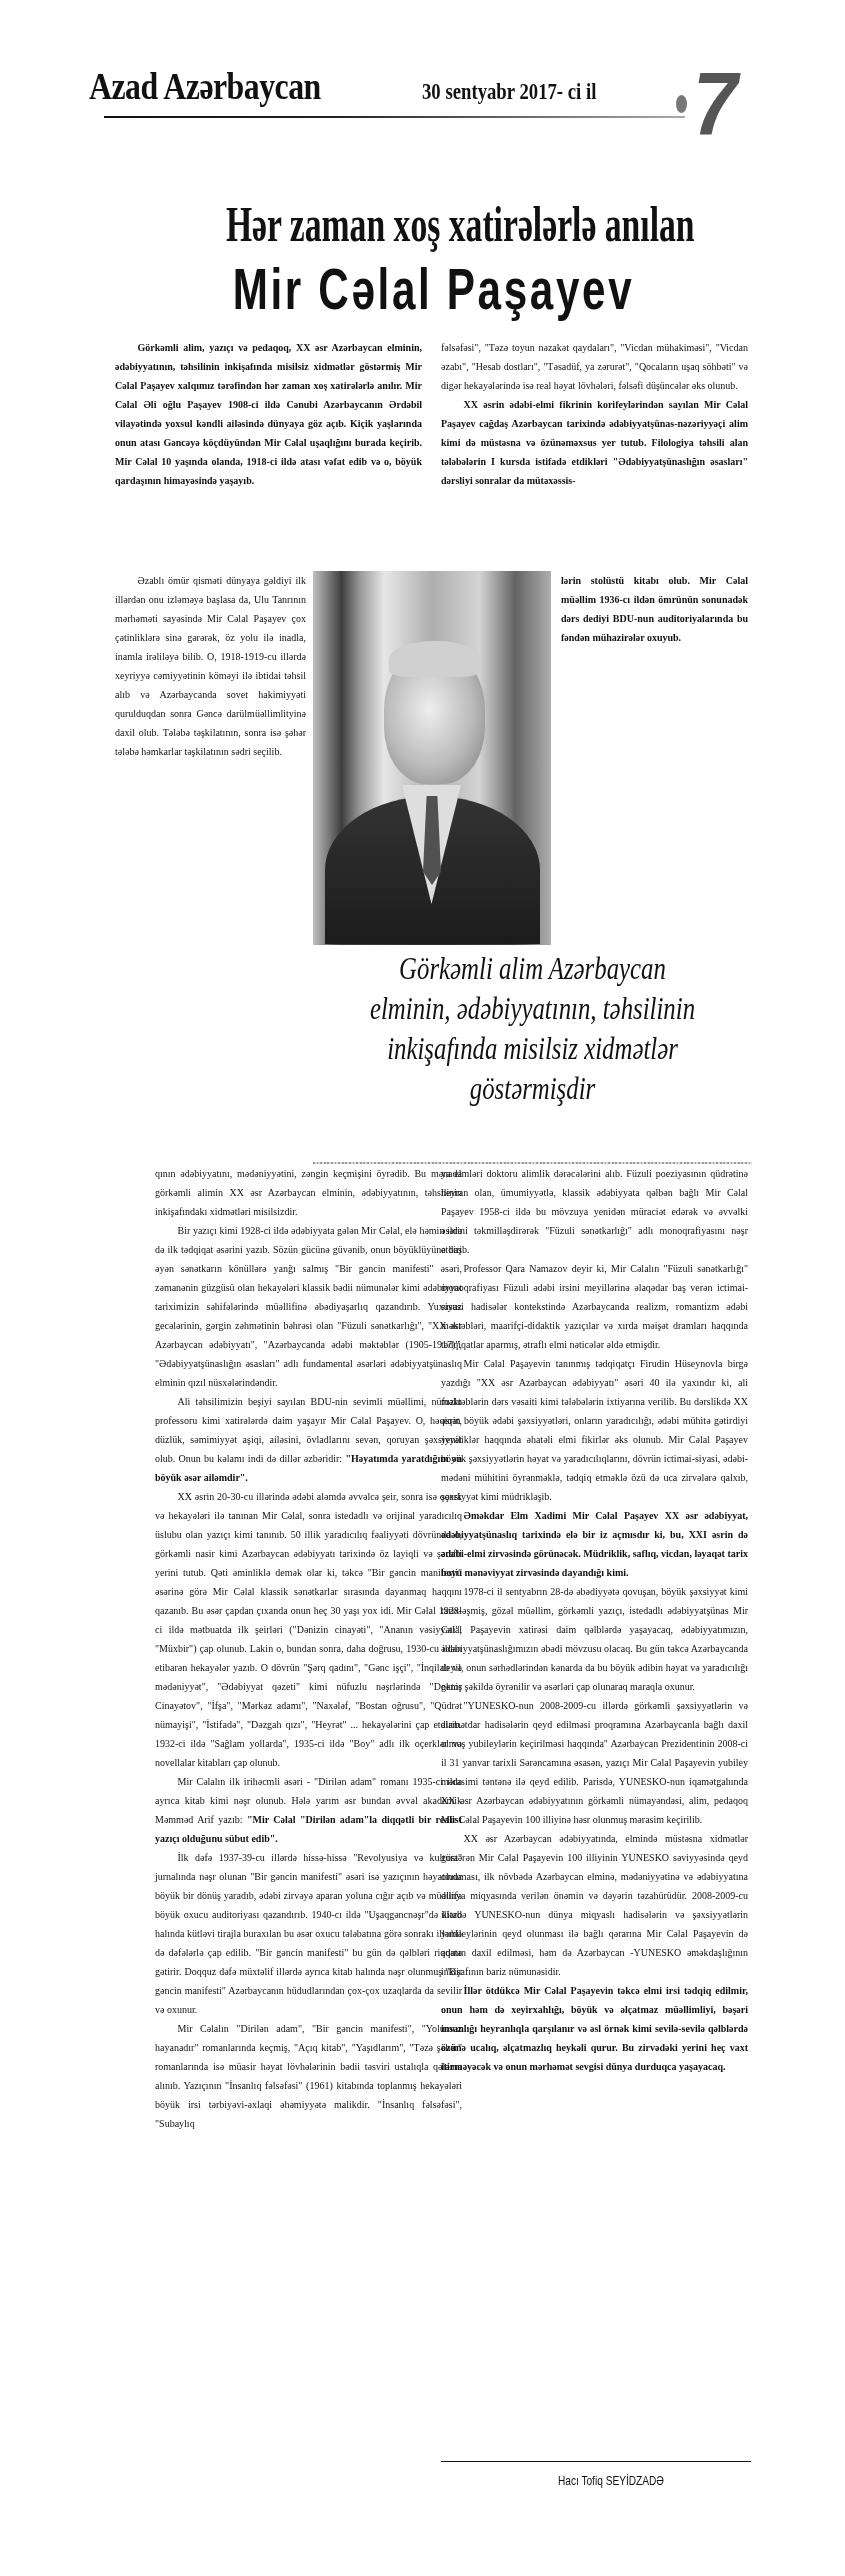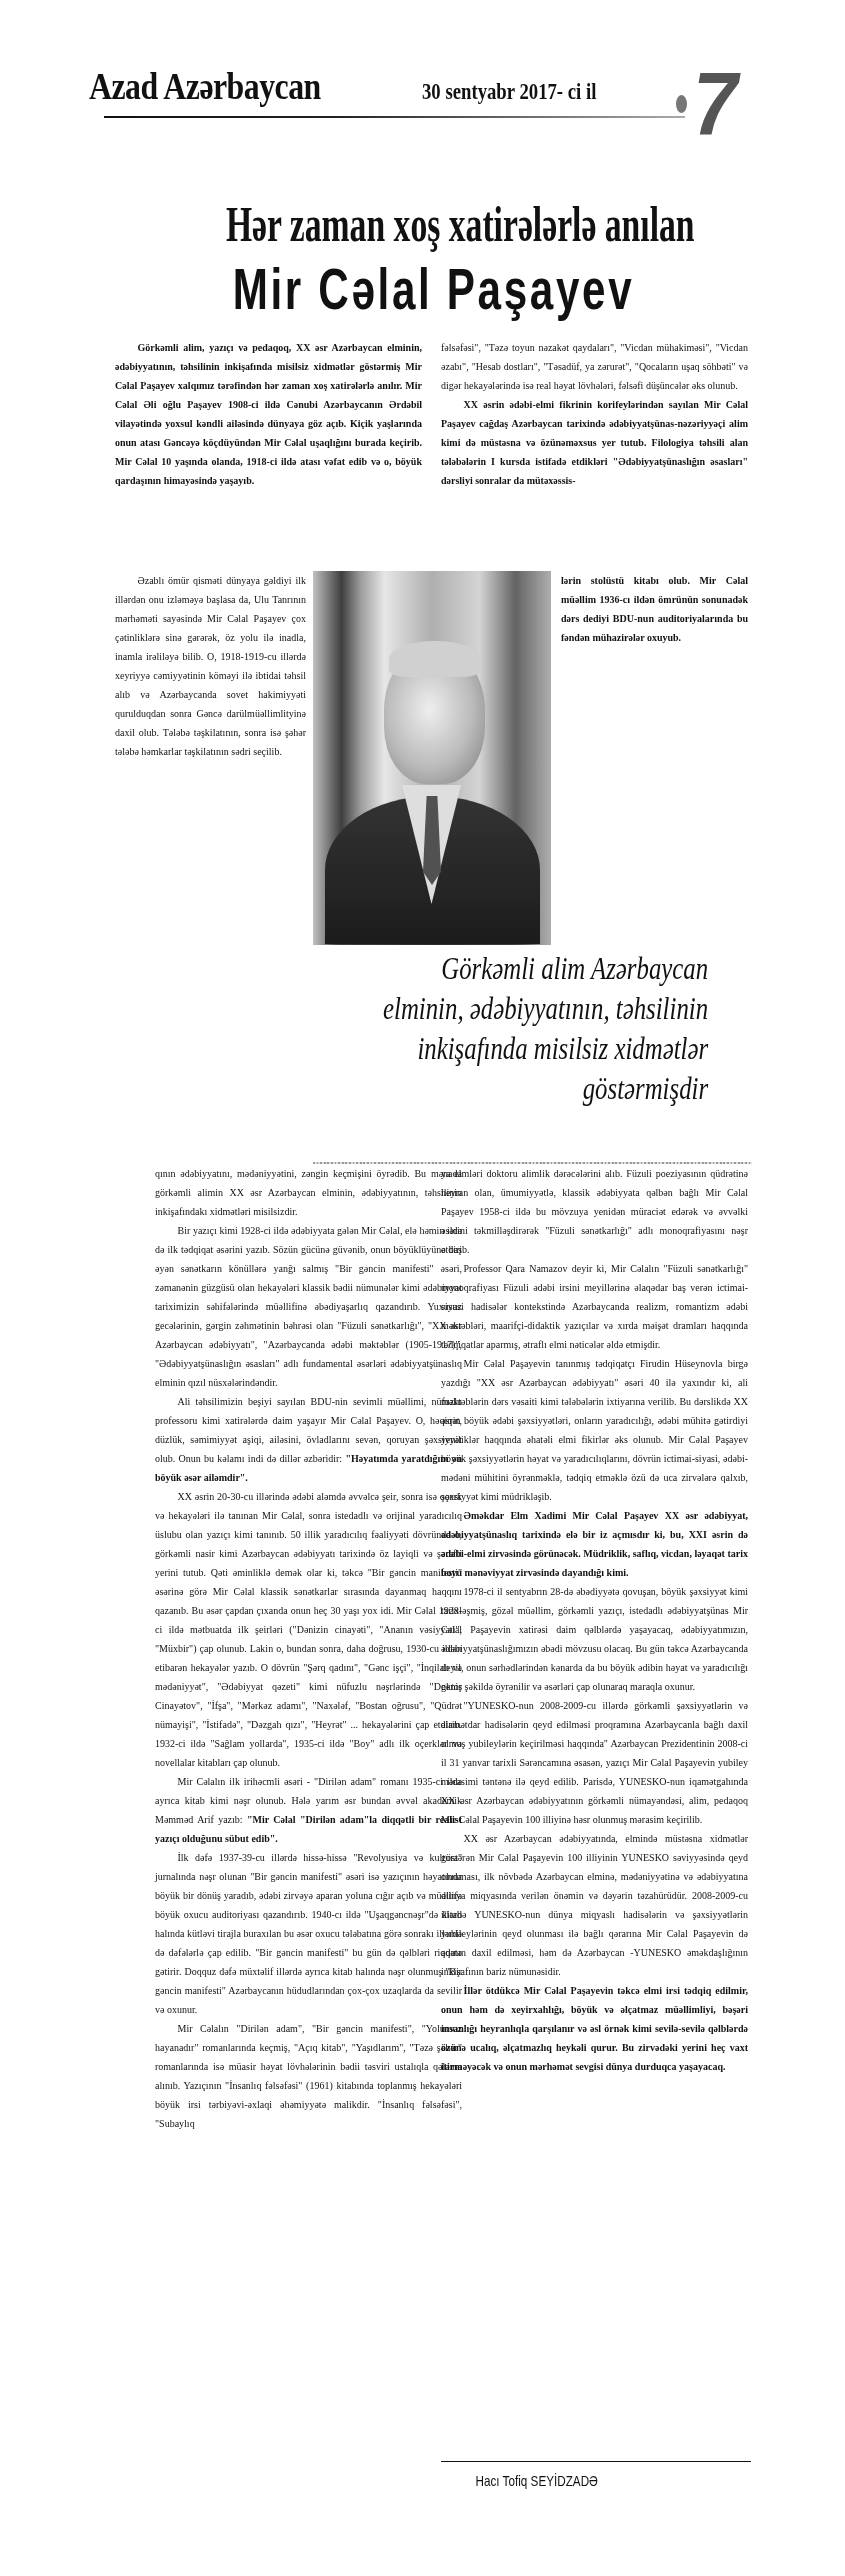--- a/index.html
+++ b/index.html
@@ -36,27 +36,27 @@
       radial-gradient(ellipse 136px 107px at 50% 100%, #333 0%, #444 60%, rgba(0,0,0,0) 80%),
       linear-gradient(90deg, #bbb 0%, #444 12%, #999 20%, #ddd 30%, #aaa 50%, #ccc 70%, #666 85%, #aaa 100%);
     filter: contrast(1.1); }
   .photo-face { position: absolute; left: 71px; top: 77px; width: 101px; height: 136px; border-radius: 46% 46% 42% 42%; background: radial-gradient(ellipse at 45% 45%, #e4e4e4 0%, #b5b5b5 55%, #7a7a7a 100%); }
   .photo-hair { position: absolute; left: 76px; top: 70px; width: 92px; height: 36px; border-radius: 50% 50% 20% 20%; background: #c9c9c9; }
   .photo-suit { position: absolute; left: 12px; top: 225px; width: 215px; height: 148px; border-radius: 50% 50% 0 0; background: linear-gradient(180deg, #3a3a3a, #252525); }
   .photo-shirt { position: absolute; left: 89px; top: 214px; width: 59px; height: 119px; clip-path: polygon(0 0, 100% 0, 50% 100%); background: #d5d5d5; }
   .photo-tie { position: absolute; left: 110px; top: 225px; width: 18px; height: 89px; clip-path: polygon(20% 0, 80% 0, 100% 85%, 50% 100%, 0 85%); background: #555; }
 
   
-  .pullquote { left: 313px; top: 949px; width: 439px; font-family: "Liberation Serif", serif; font-style: italic; font-size: 31px; line-height: 40px; text-align: right; }
+  .pullquote { left: 313px; top: 949px; width: 439px; font-family: "Liberation Serif", serif; font-style: italic; font-size: 31px; line-height: 40px; text-align: center; }
   .pullquote-inner { transform: scaleX(0.8); transform-origin: center top; }
   .pullquote-rule { left: 313px; top: 1162px; width: 439px; height: 2.4px; background: repeating-linear-gradient(90deg, #999 0 1.8px, #ddd 1.8px 3.6px); }
 
   
   .sign-rule { left: 441px; top: 2461px; width: 310px; height: 1.2px; background: #111; }
-  .signature { left: 441px; top: 2469px; width: 310px; text-align: left; font-family: "Liberation Sans", sans-serif; font-size: 15px; line-height: 24px; }
+  .signature { left: 441px; top: 2469px; width: 310px; text-align: center; font-family: "Liberation Sans", sans-serif; font-size: 13px; line-height: 24px; }
   .signature span { display: inline-block; transform: scaleX(0.78); transform-origin: right top; }
 </style>
 </head>
 <body>
 
 <div class="abs masthead-title">Azad Azərbaycan</div>
 <div class="abs masthead-date">30 sentyabr 2017- ci il</div>
 <div class="abs masthead-dot"></div>
 <div class="abs page-number">7</div>
 <div class="abs masthead-rule"></div>

